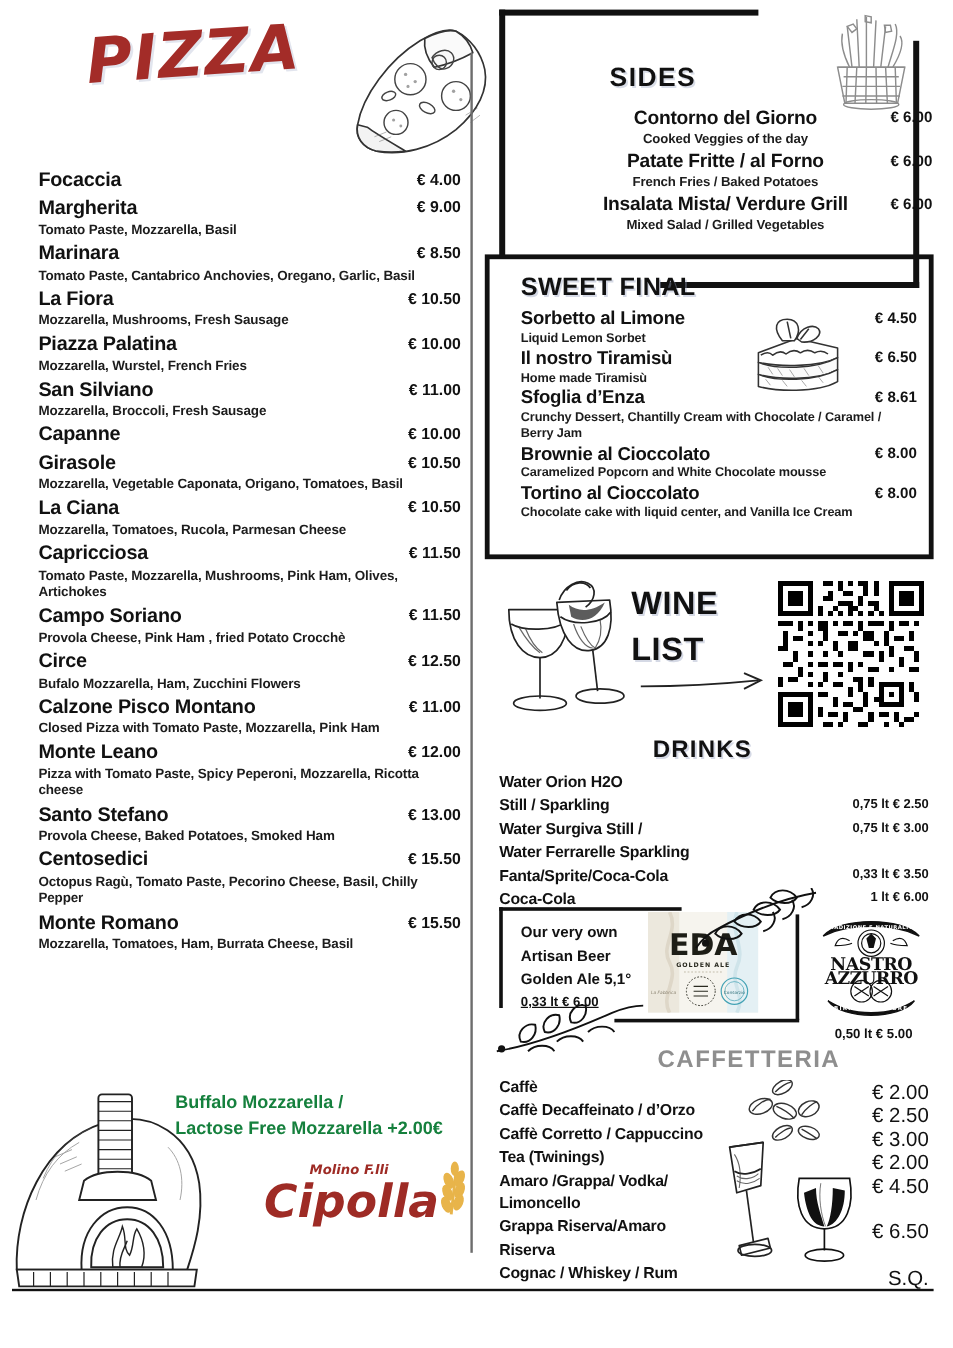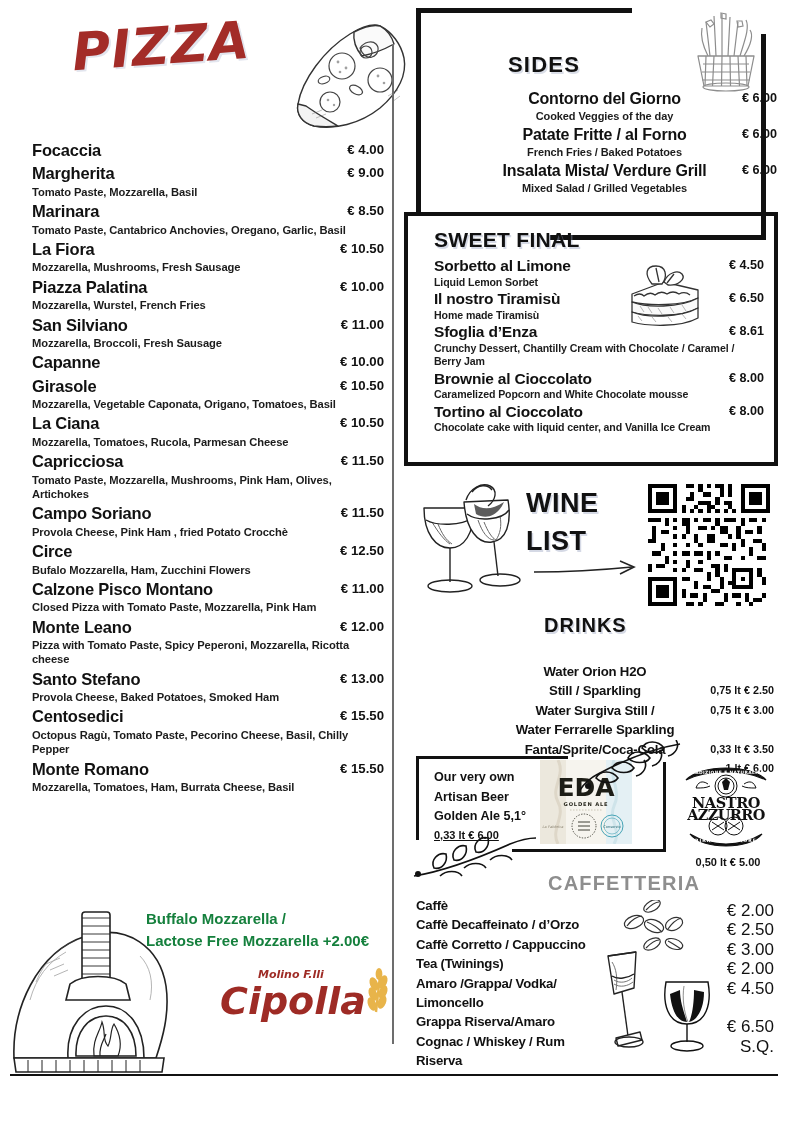--- a/index.html
+++ b/index.html
@@ -202,21 +202,21 @@
   }
   #drinks-head {
     position: absolute;
     left: 140px;
     top: 614px;
     font-size: 20px;
     font-weight: bold;
     letter-spacing: 1px;
     text-shadow: 1.5px 1.5px 0 rgba(150,160,190,0.4);
   }
-  #drinks-list { position: absolute; left: 12px; top: 662px; width: 358px; text-align: center; }
+  #drinks-list { position: absolute; left: 12px; top: 642px; width: 358px; }
   .dk { position: relative; }
   .dk .name { font-size: 13.2px; line-height: 1.47; }
   .dk .price { font-size: 10.8px; font-weight: bold; line-height: 1.75; }
 
   
   #beer-box {
     position: absolute;
     left: 12px;
     top: 756px;
     width: 250px;
@@ -885,21 +885,21 @@
           <div class="price">€ 4.50</div>
         </div>
         <div class="cf">
           <div class="name">Limoncello</div>
         </div>
         <div class="cf">
           <div class="name">Grappa Riserva/Amaro</div>
           <div class="price">€ 6.50</div>
         </div>
         <div class="cf">
+          <div class="name">Riserva</div>
+        </div>
+        <div class="cf">
           <div class="name">Cognac / Whiskey / Rum</div>
           <div class="price">S.Q.</div>
-        </div>
-        <div class="cf">
-          <div class="name">Riserva</div>
         </div>
       </div>
   </div>
 </div>
 
 </body></html>

